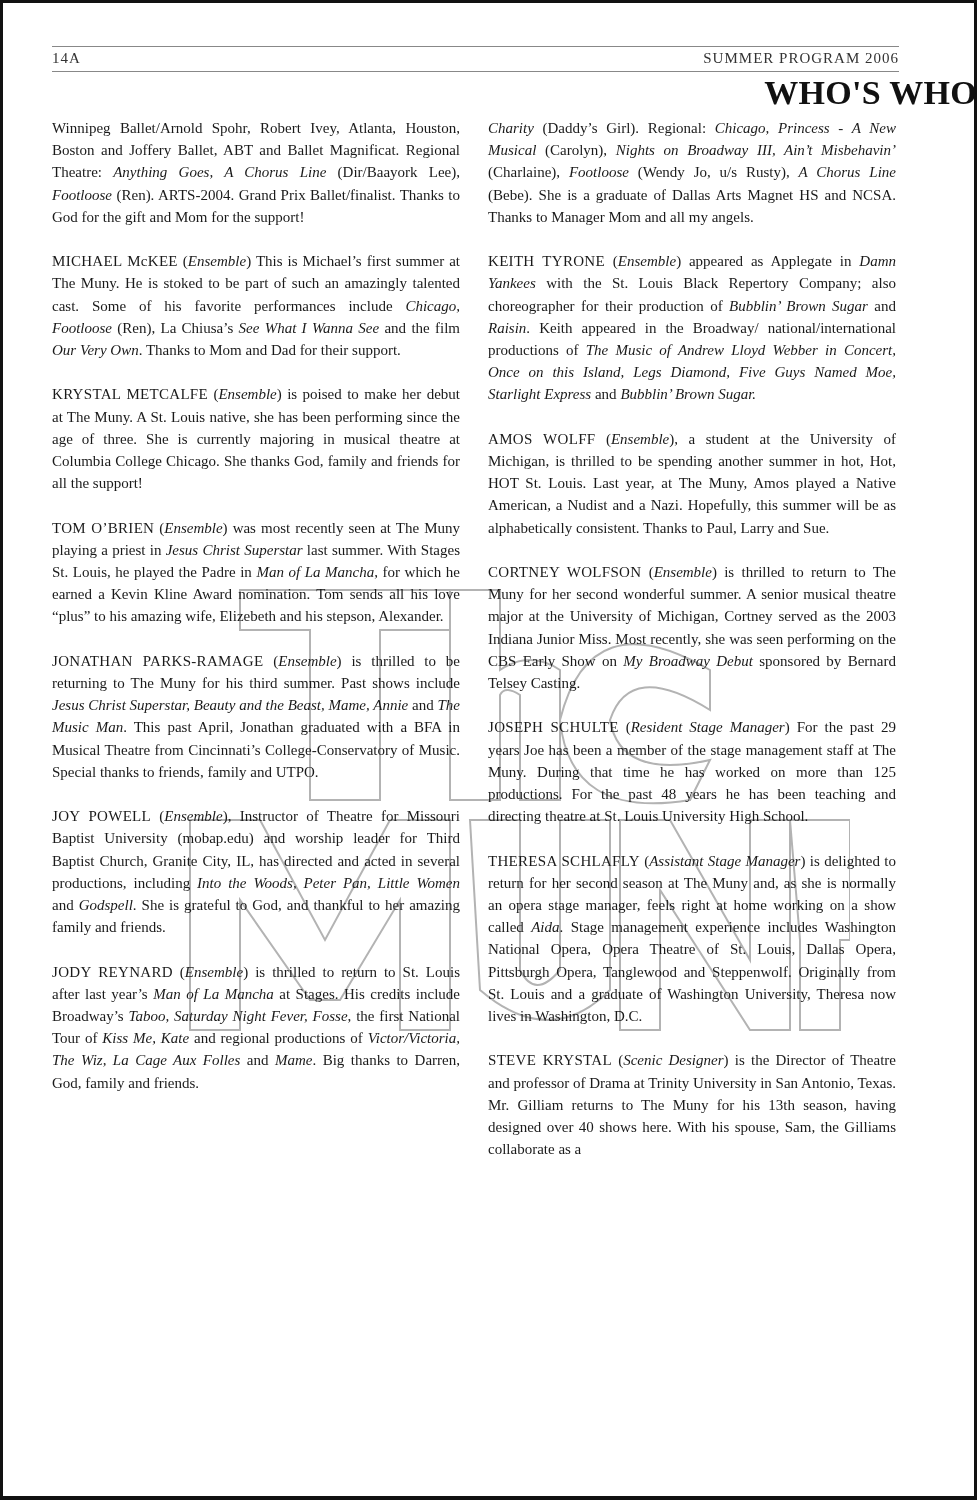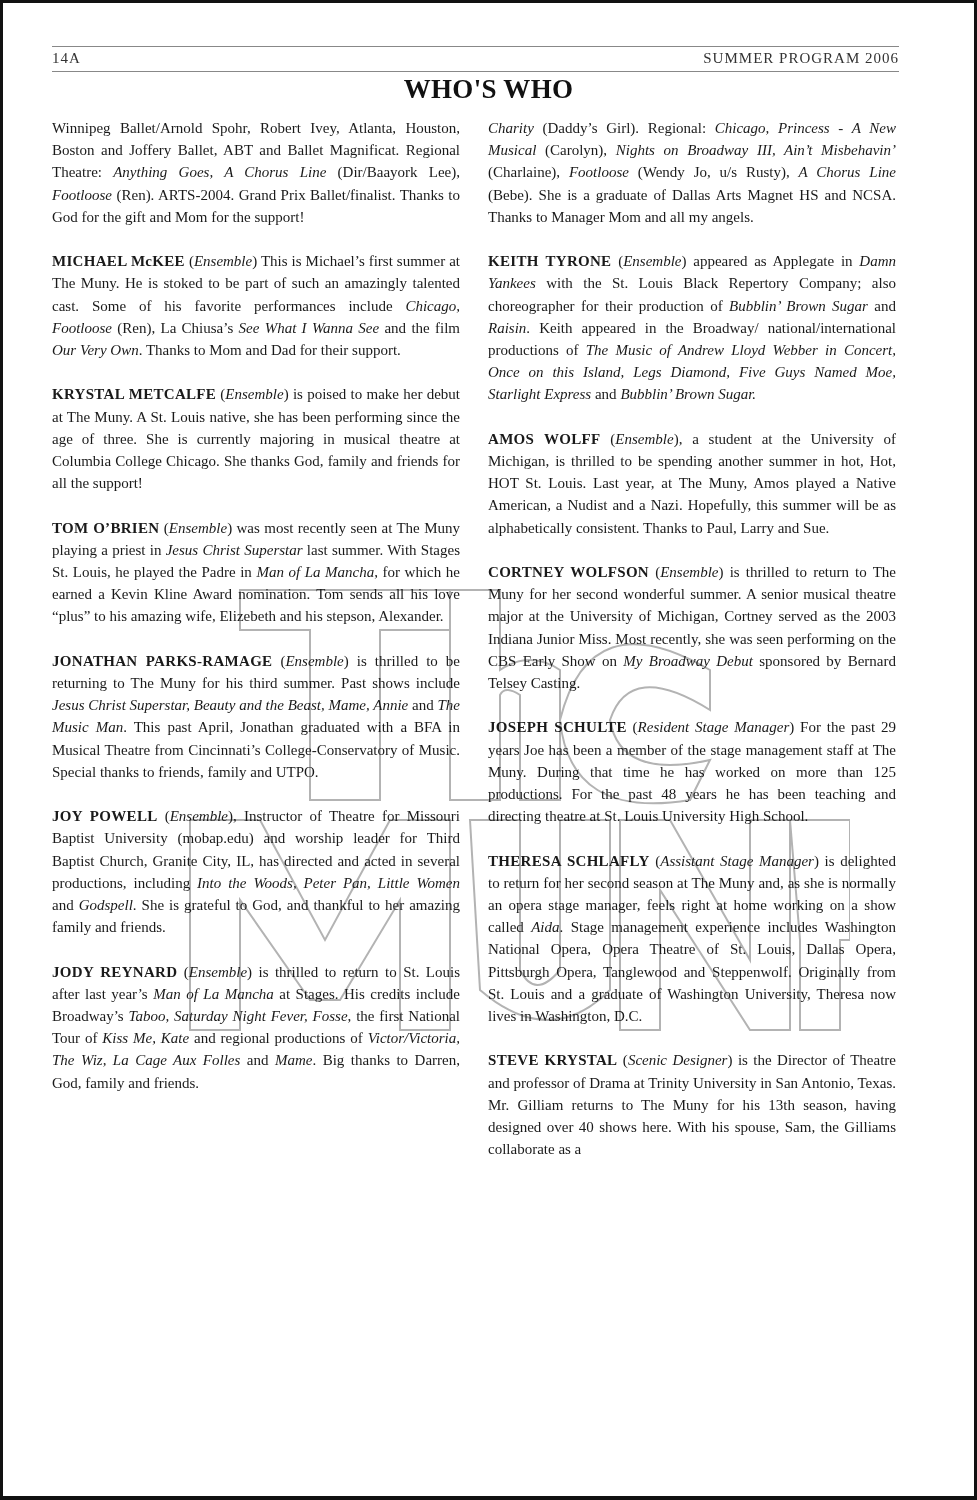--- a/index.html
+++ b/index.html
@@ -13,33 +13,33 @@
   }
   .running-head {
     position:absolute; left:52px; right:78px; top:46px; height:24px;
     border-top:1px solid #888; border-bottom:1px solid #888;
     font-family:"Liberation Serif", serif; font-size:15px; letter-spacing:1px;
     color:#333;
   }
   .running-head .left { position:absolute; left:0; top:3px; }
   .running-head .right { position:absolute; right:0; top:3px; }
   .title {
-    position:absolute; left:0; right:0; top:74px; text-align:center;
-    font-family:"Liberation Serif", serif; font-weight:bold; font-size:27px; color:#111;
+    position:absolute; left:0; right:0; top:74px; text-align:right;
+    font-family:"Liberation Serif", serif; font-weight:bold; font-size:34px; color:#111;
     letter-spacing:0.3px;
   }
   .col {
     position:absolute; top:117px; width:408px;
     font-family:"Liberation Serif", serif; font-size:15px; line-height:22.2px;
     text-align:justify; hyphens:none;
   }
   .col.left { left:52px; }
   .col.right { left:488px; }
   .bio { margin:0 0 22.2px 0; }
-  .bio .name { font-weight:bold; letter-spacing:0.3px; }
+  .bio .name { font-weight:normal; letter-spacing:0.3px; }
   .bio .role { font-style:italic; }
   .bio i { }
   .watermark {
     position:absolute; left:150px; top:520px; width:700px; height:520px;
     pointer-events:none; opacity:0.75;
   }
 </style>
 </head>
 <body>
 

